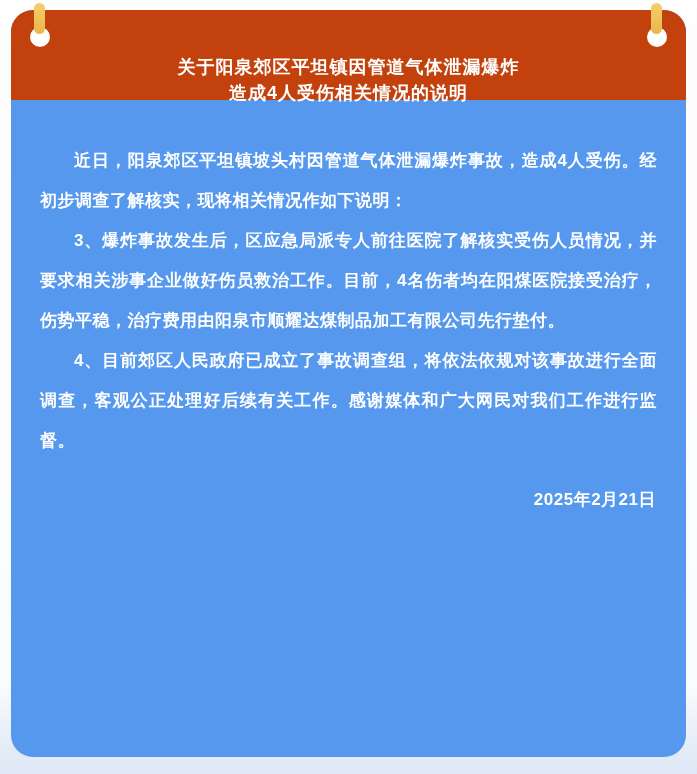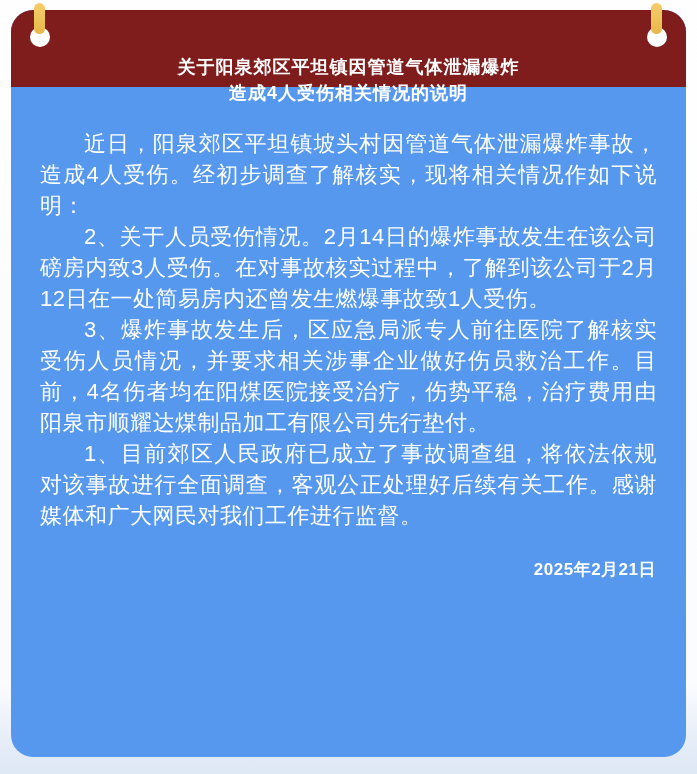--- a/index.html
+++ b/index.html
@@ -14,40 +14,40 @@
   }
   .notice-card {
     position: absolute;
     left: 11px; top: 10px;
     width: 675px; height: 747px;
     border-radius: 22px;
     overflow: hidden;
     background: #5598ee;
   }
   .notice-header {
-    height: 77px;
-    background: #7f1d1d;
+    height: 90px;
+    background: #c2410c;
     text-align: center;
     padding-top: 44px;
   }
   .notice-title {
     color: #ffffff;
     font-size: 18px;
     font-weight: bold;
     line-height: 26px;
     letter-spacing: 1px;
   }
   .notice-body {
     padding: 41px 29px 0 29px;
     color: #ffffff;
   }
   .notice-body p {
-    font-size: 22px;
-    font-weight: 400;
-    line-height: 31px;
+    font-size: 17px;
+    font-weight: 700;
+    line-height: 40px;
     text-indent: 2em;
     text-align: justify;
     letter-spacing: 0.5px;
   }
   .notice-sign {
     margin-top: 20px;
     padding-right: 1px;
     text-align: right;
     color: #ffffff;
     font-size: 17px;
@@ -78,23 +78,22 @@
 </head>
 <body>
 
 <div class="notice-card">
   <div class="notice-header">
     <div class="notice-title">关于阳泉郊区平坦镇因管道气体泄漏爆炸</div>
     <div class="notice-title">造成4人受伤相关情况的说明</div>
   </div>
   <div class="notice-body">
     <p>近日，阳泉郊区平坦镇坡头村因管道气体泄漏爆炸事故，造成4人受伤。经初步调查了解核实，现将相关情况作如下说明：</p>
-    <p>2、关于人员受伤情况。2月14日的爆炸事故发生在该公司磅房内致3人受伤。在对事故核实过程中，了解到该公司于2月12日在一处简易房内还曾发生燃爆事故致1人受伤。</p>
     <p>3、爆炸事故发生后，区应急局派专人前往医院了解核实受伤人员情况，并要求相关涉事企业做好伤员救治工作。目前，4名伤者均在阳煤医院接受治疗，伤势平稳，治疗费用由阳泉市顺耀达煤制品加工有限公司先行垫付。</p>
-    <p>1、目前郊区人民政府已成立了事故调查组，将依法依规对该事故进行全面调查，客观公正处理好后续有关工作。感谢媒体和广大网民对我们工作进行监督。</p>
+    <p>4、目前郊区人民政府已成立了事故调查组，将依法依规对该事故进行全面调查，客观公正处理好后续有关工作。感谢媒体和广大网民对我们工作进行监督。</p>
     <div class="notice-sign">
       <div>2025年2月21日</div>
     </div>
   </div>
 </div>
 
 <div class="pin pin-left"></div>
 <div class="pin pin-right"></div>
 <div class="pin-stick pin-stick-left"></div>
 <div class="pin-stick pin-stick-right"></div>

